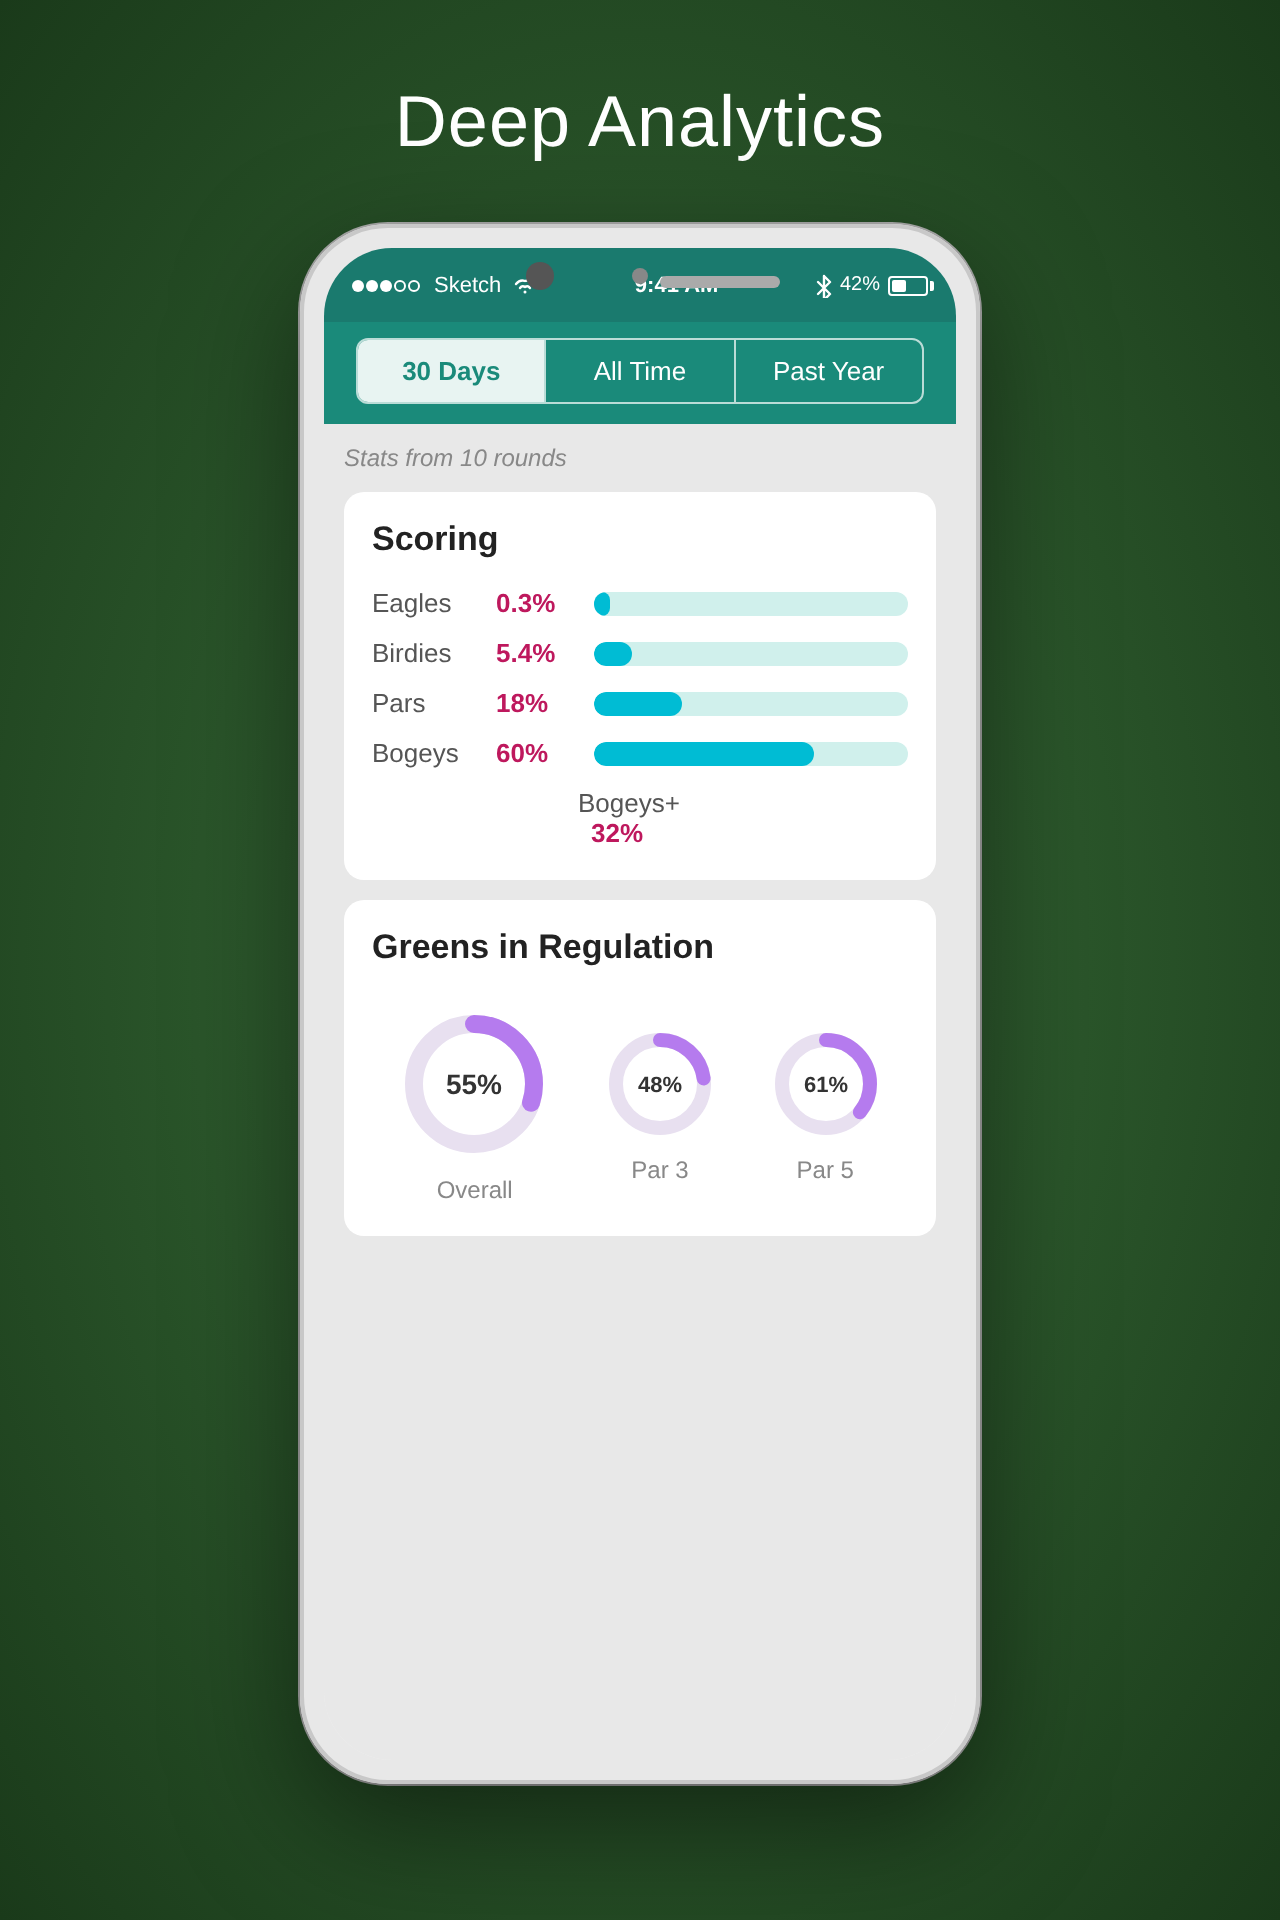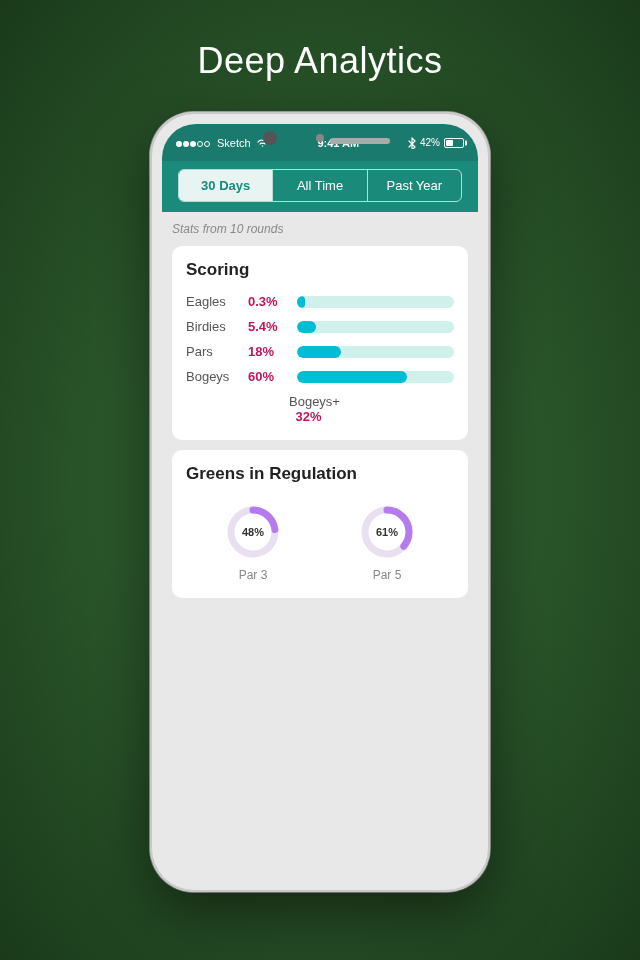--- a/index.html
+++ b/index.html
@@ -430,20 +430,28 @@
           <div class="bar-container">
             <div class="bar-fill" style="width: 40%;"></div>
           </div>
         </div>
       </div>
 
       <div class="gir-card">
         <div class="gir-title">Greens in Regulation</div>
         <div class="donut-row">
 
+          <div class="donut-container">
+            <svg class="donut-large" viewBox="0 0 80 80">
+              <circle cx="40" cy="40" r="30" fill="none" stroke="#e8e0f0" stroke-width="9"></circle>
+              <circle cx="40" cy="40" r="30" fill="none" stroke="#b57bee" stroke-width="9" stroke-dasharray="103.67 188.49" stroke-dashoffset="47.12" stroke-linecap="round" transform="rotate(-90 40 40)"></circle>
+              <text x="40" y="45" text-anchor="middle" font-size="14" font-weight="700" fill="#333" font-family="Arial">55%</text>
+            </svg>
+            <span class="donut-label">Overall</span>
+          </div>
 
           <div class="donut-container">
             <svg class="donut-svg" viewBox="0 0 60 60">
               <circle cx="30" cy="30" r="22" fill="none" stroke="#e8e0f0" stroke-width="7"></circle>
               <circle cx="30" cy="30" r="22" fill="none" stroke="#b57bee" stroke-width="7" stroke-dasharray="66.28 138.23" stroke-dashoffset="34.56" stroke-linecap="round" transform="rotate(-90 30 30)"></circle>
               <text x="30" y="34" text-anchor="middle" font-size="11" font-weight="700" fill="#333" font-family="Arial">48%</text>
             </svg>
             <span class="donut-label">Par 3</span>
           </div>
 

